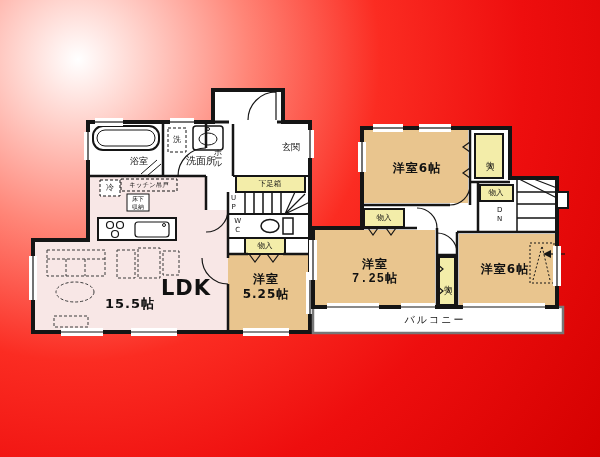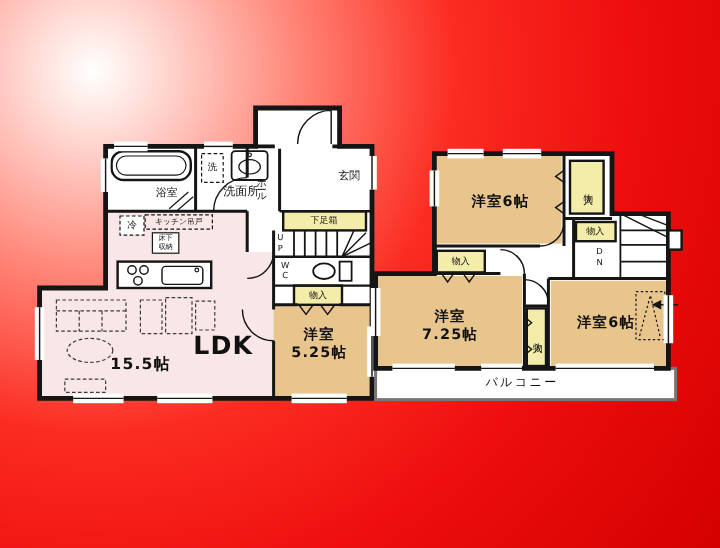--- a/index.html
+++ b/index.html
@@ -120,21 +120,21 @@
   <div class="lbl" style="left:226px;top:60px;font-size:9px;margin-left:32px;">玄関</div>
   <div class="lbl" style="left:237px;top:96px;font-size:7.5px;">下足箱</div>
   <div class="lbl lbl-v" style="left:200px;top:115px;font-size:7px;">UP</div>
   <div class="lbl lbl-v" style="left:204px;top:138px;font-size:7px;">WC</div>
   <div class="lbl" style="left:232px;top:158px;font-size:7.5px;">物入</div>
   <div class="lbl" style="left:77px;top:100px;font-size:8px;">冷</div>
   <div class="lbl" style="left:116px;top:97px;font-size:6.5px;">キッチン吊戸</div>
   <div class="lbl" style="left:105px;top:111px;font-size:6px;">床下</div>
   <div class="lbl" style="left:105px;top:119px;font-size:6px;">収納</div>
   <div class="lbl room" style="left:113px;top:200px;font-size:21px;margin-left:40px;">LDK</div>
-  <div class="lbl room" style="left:84px;top:216px;font-size:13px;">15.5帖</div>
+  <div class="lbl room" style="left:97px;top:216px;font-size:13px;">15.5帖</div>
   <div class="lbl room" style="left:233px;top:191px;font-size:12px;">洋室</div>
   <div class="lbl room" style="left:233px;top:206px;font-size:12px;">5.25帖</div>
 </div>
 
 <div class="plan" style="left:313px;top:128px;width:252px;height:205px;">
   <svg width="262" height="215" viewBox="-5 -5 262 215">
     <g>
       <rect class="fw wall gray w25" x="0" y="179" width="250" height="26"></rect>
     </g>
     <g>
@@ -194,17 +194,17 @@
         <path class="wall w12" d="M150,179 H232"></path>
     </g>
   </svg>
 
   <div class="lbl room" style="left:104px;top:40px;font-size:12px;">洋室6帖</div>
   <div class="lbl lbl-v" style="left:176px;top:28px;font-size:8px;">物入</div>
   <div class="lbl" style="left:183px;top:65px;font-size:7.5px;">物入</div>
   <div class="lbl lbl-v" style="left:186px;top:87px;font-size:7px;">DN</div>
   <div class="lbl" style="left:71px;top:90px;font-size:7.5px;">物入</div>
   <div class="lbl room" style="left:62px;top:136px;font-size:12px;">洋室</div>
-  <div class="lbl room" style="left:62px;top:151px;font-size:12px;">7.25帖</div>
+  <div class="lbl room" style="left:62px;top:151px;font-size:12px;font-family:Liberation Mono, monospace;">7.25帖</div>
   <div class="lbl lbl-v" style="left:134px;top:152px;font-size:8px;">物入</div>
   <div class="lbl room" style="left:192px;top:141px;font-size:12px;">洋室6帖</div>
   <div class="lbl" style="left:122px;top:192px;font-size:10px;letter-spacing:2px;">バルコニー</div>
 </div>
 
 </body></html>

